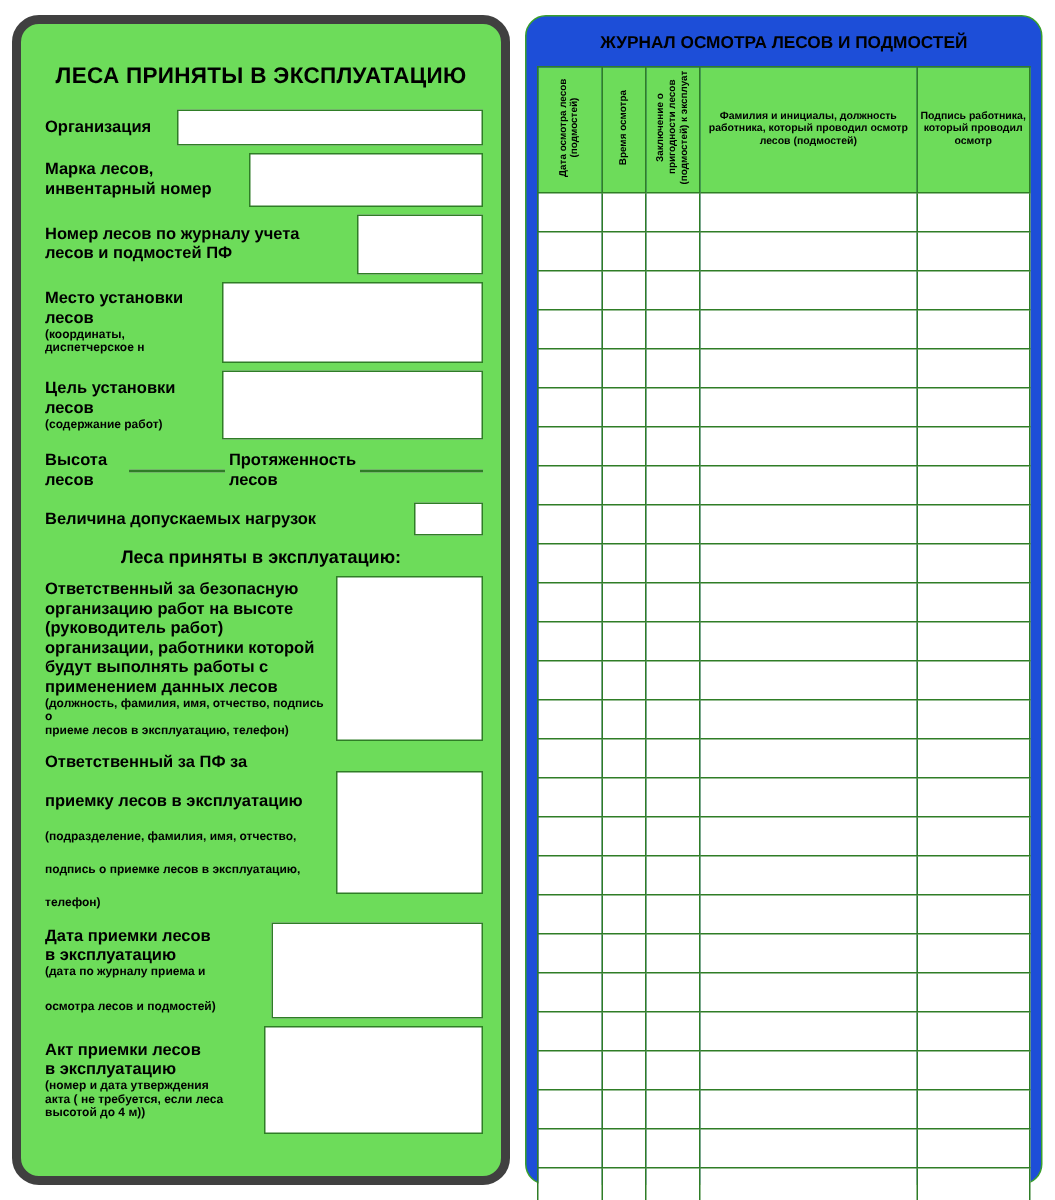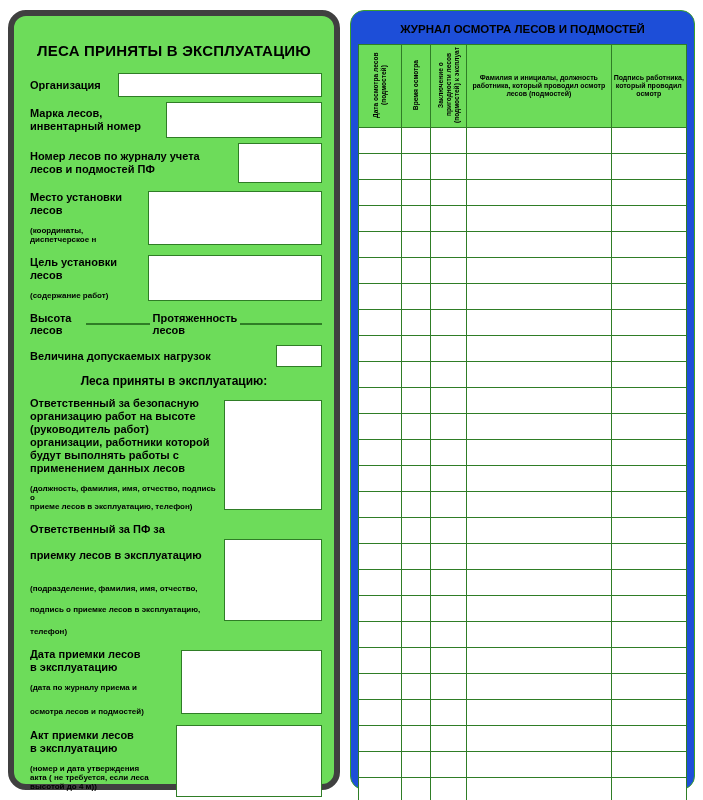--- a/index.html
+++ b/index.html
@@ -51,21 +51,21 @@
     padding:3px 4px 3px 4px;
     display:flex;
     flex-direction:column;
     justify-content:center;
     box-sizing:border-box;
   }
   .lbl .sub{
     font-size:8px;
     font-weight:bold;
     line-height:1.1;
-    margin-top:10px;
+    margin-top:0;
   }
   .box{
     background:#ffffff;
     border:1px solid #2f7d26;
     flex:1;
     min-height:22px;
   }
   .section-title{
     font-size:12px;
     font-weight:bold;

